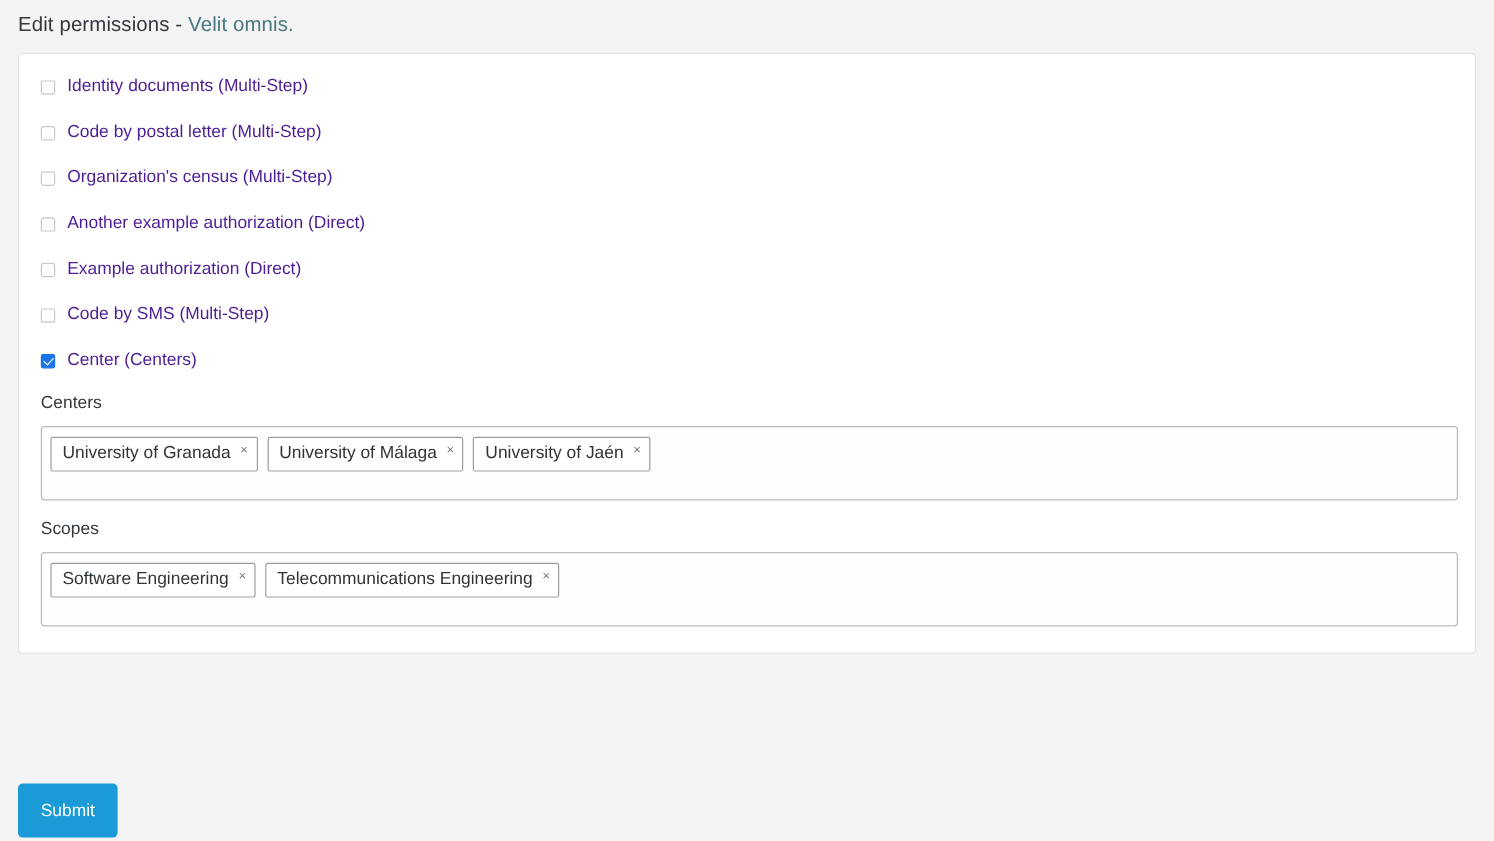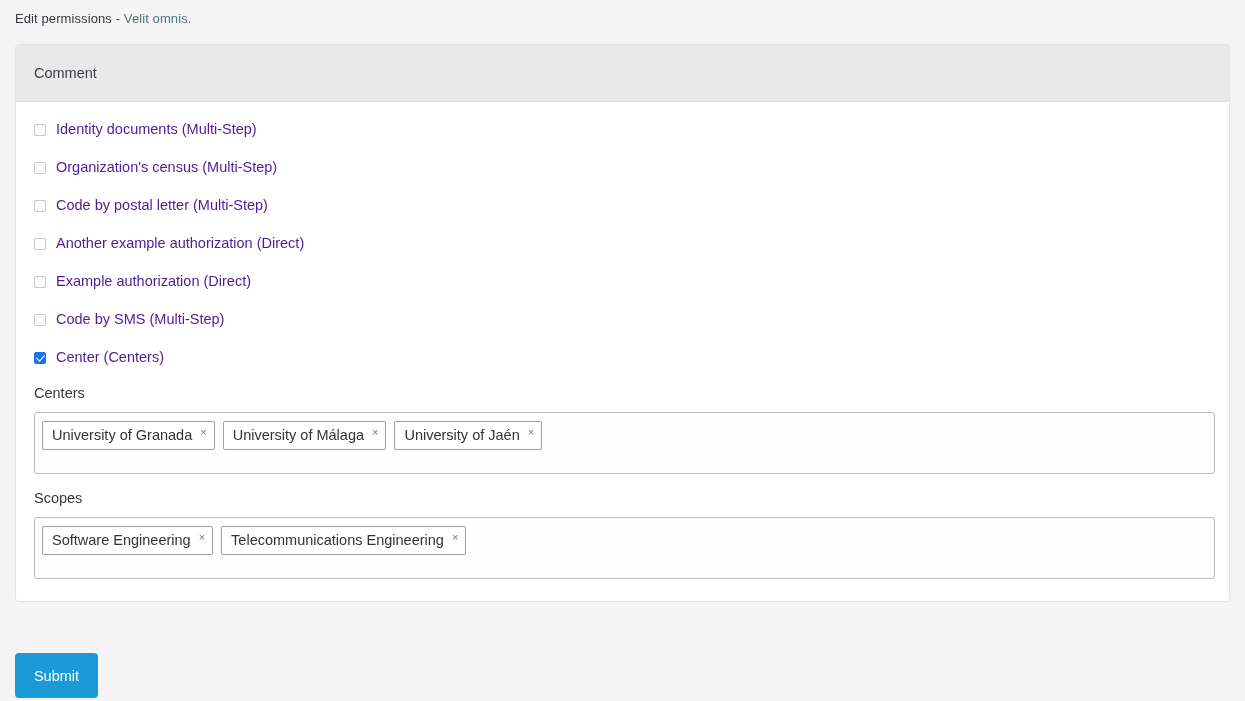--- a/index.html
+++ b/index.html
@@ -15,21 +15,21 @@
     color: #2f3439;
     -webkit-font-smoothing: antialiased;
     overflow: hidden;
   }
 
   
   .page-title {
     position: absolute;
     left: 15px;
     top: 11px;
-    font-size: 13px;
+    font-size: 17px;
     font-weight: 400;
     color: #33393f;
     letter-spacing: 0.1px;
     white-space: nowrap;
   }
   .page-title .link {
     color: #4a777f;
     text-decoration: none;
     cursor: pointer;
   }
@@ -171,38 +171,35 @@
 </style>
 </head>
 <body>
 
 <div class="page-title">
   <span>Edit permissions - </span><a class="link" href="#">Velit omnis.</a>
 </div>
 
 <div class="panel">
 
-  <div class="panel-heading">
-    <span class="panel-heading-title">Comment</span>
-  </div>
 
   <div class="panel-body">
 
     <div>
       <label class="check-row">
         <span class="cbox"></span>
         <span class="check-label">Identity documents (Multi-Step)</span>
       </label>
       <label class="check-row">
         <span class="cbox"></span>
+        <span class="check-label">Code by postal letter (Multi-Step)</span>
+      </label>
+      <label class="check-row">
+        <span class="cbox"></span>
         <span class="check-label">Organization's census (Multi-Step)</span>
-      </label>
-      <label class="check-row">
-        <span class="cbox"></span>
-        <span class="check-label">Code by postal letter (Multi-Step)</span>
       </label>
       <label class="check-row">
         <span class="cbox"></span>
         <span class="check-label">Another example authorization (Direct)</span>
       </label>
       <label class="check-row">
         <span class="cbox"></span>
         <span class="check-label">Example authorization (Direct)</span>
       </label>
       <label class="check-row">

